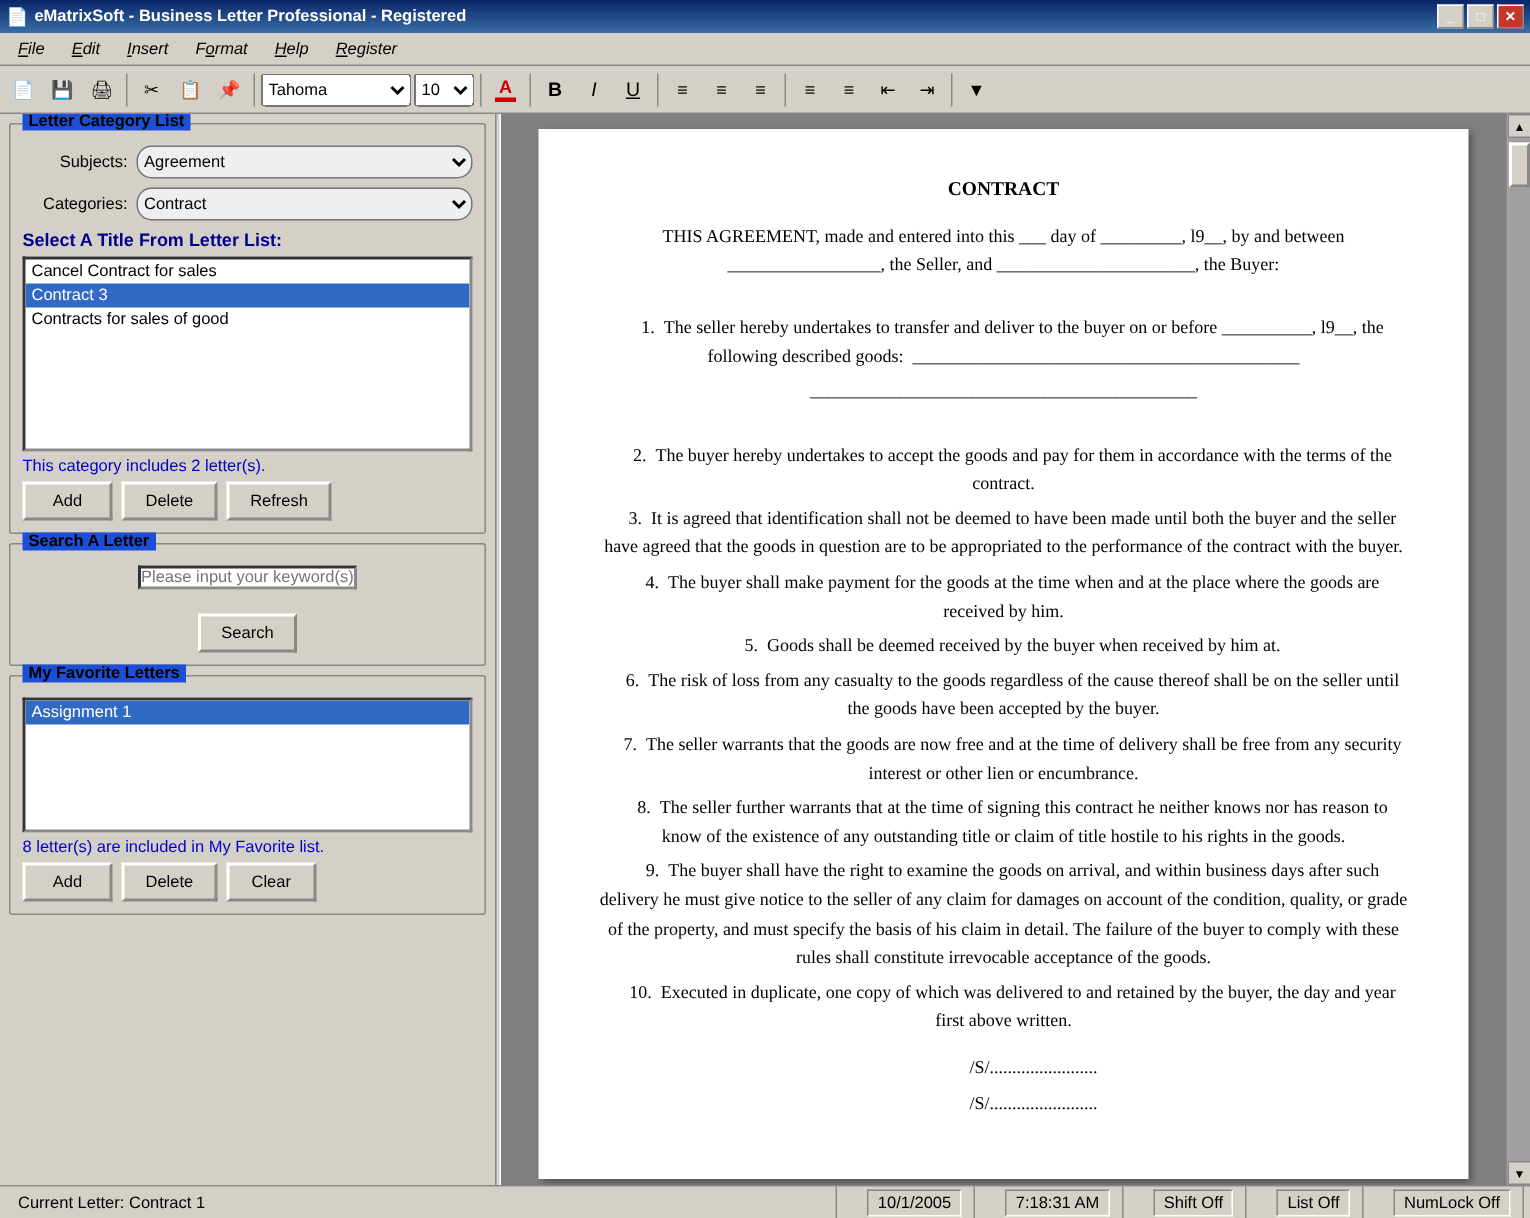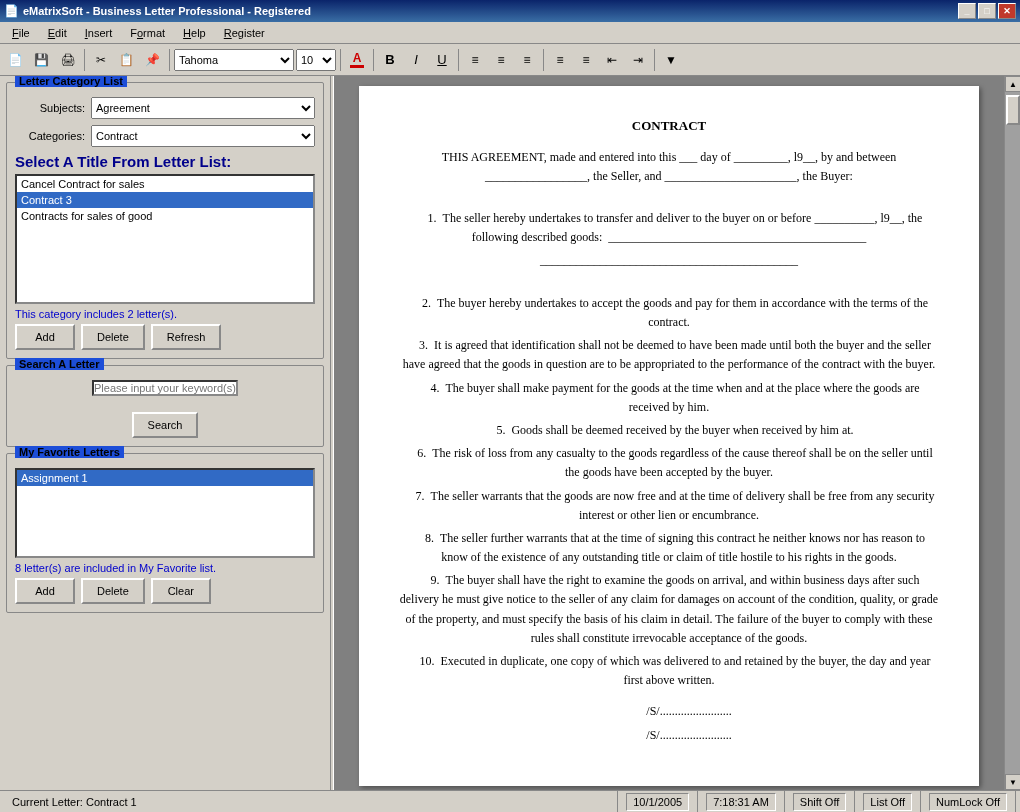--- a/index.html
+++ b/index.html
@@ -40,20 +40,21 @@
       display: flex;
       align-items: center;
       padding: 0 4px;
       border-bottom: 1px solid #888;
       gap: 2px;
     }
     .menu-item {
       padding: 2px 8px;
       font-size: 11px;
       cursor: pointer;
+      font-style: italic;
     }
     .menu-item span { text-decoration: underline; }
 
     
     .toolbar {
       background: #d4d0c8;
       height: 32px;
       display: flex;
       align-items: center;
       padding: 2px 4px;
@@ -63,21 +64,21 @@
     .tb-btn {
       width: 24px; height: 24px;
       background: #d4d0c8;
       border: 1px solid transparent;
       display: flex; align-items: center; justify-content: center;
       cursor: pointer;
       font-size: 12px;
     }
     .tb-sep { width: 1px; height: 22px; background: #888; margin: 0 2px; }
     .tb-font-sel {
-      height: 22px; width: 120px;
+      height: 22px; width: 100px;
       font-family: Tahoma, sans-serif;
       font-size: 11px;
     }
     .tb-size-sel {
       height: 22px; width: 40px;
       font-family: Tahoma, sans-serif;
       font-size: 11px;
     }
     .tb-color-btn {
       width: 24px; height: 24px;
@@ -135,24 +136,25 @@
     .field-label {
       width: 70px;
       font-size: 11px;
       text-align: right;
     }
     .field-select {
       flex: 1;
       height: 22px;
       font-family: Tahoma, sans-serif;
       font-size: 11px;
+      border-radius: 10px;
     }
 
     .section-label {
-      font-size: 15px;
+      font-size: 12px;
       font-weight: bold;
       color: #00008b;
       margin-bottom: 4px;
     }
 
     .letter-list {
       border: 2px inset #888;
       background: white;
       height: 130px;
       overflow-y: auto;
@@ -302,21 +304,21 @@
 
     
     .status-bar {
       background: #d4d0c8;
       height: 22px;
       display: flex;
       align-items: center;
       border-top: 1px solid #888;
       padding: 0 4px;
       font-size: 11px;
-      gap: 0;
+      gap: 12px;
     }
     .status-item {
       padding: 0 8px;
       height: 100%;
       display: flex;
       align-items: center;
       border-right: 1px solid #888;
     }
     .status-item:first-child { flex: 1; border-right: 1px solid #888; }
     .status-sunken {

